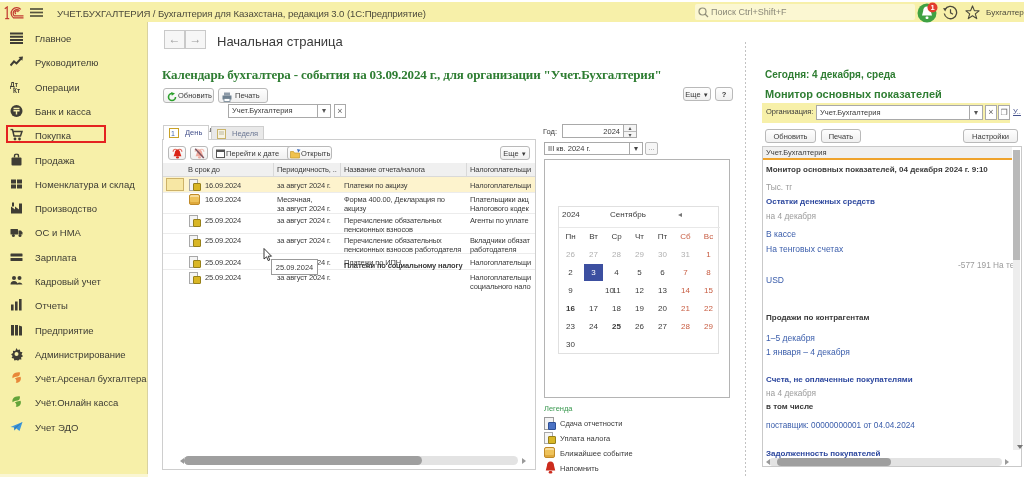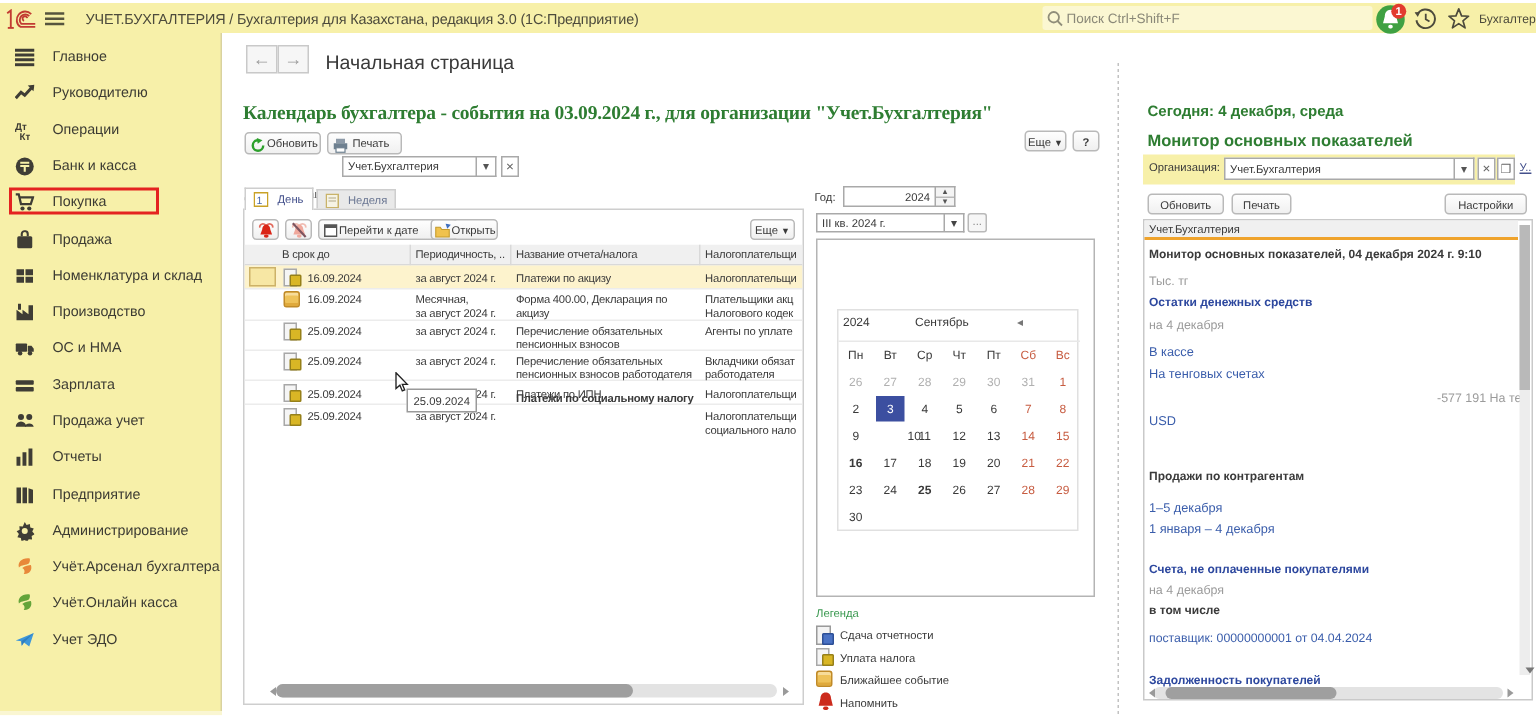--- a/index.html
+++ b/index.html
@@ -181,21 +181,21 @@
         </svg>
         <div class="tx">Зарплата</div>
       </div>
     <div class="sbitem" style="top:269px">
         <svg class="ic" viewBox="0 0 13 13">
           <circle cx="4" cy="3.5" r="2" fill="#3f3d35"></circle>
           <path d="M0.5 10 a3.5 3.5 0 0 1 7 0 Z" fill="#3f3d35"></path>
           <circle cx="9.5" cy="3.5" r="2" fill="#3f3d35"></circle>
           <path d="M6.5 10 a3.2 3.2 0 0 1 6 0 Z" fill="#3f3d35"></path>
         </svg>
-        <div class="tx">Продажа учет</div>
+        <div class="tx">Кадровый учет</div>
       </div>
     <div class="sbitem" style="top:293px">
         <svg class="ic" viewBox="0 0 13 13">
           <g fill="#3f3d35">
             <rect x="1" y="6" width="2.6" height="6"></rect>
             <rect x="5" y="3" width="2.6" height="9"></rect>
             <rect x="9" y="0.5" width="2.6" height="11.5"></rect>
           </g>
         </svg>
         <div class="tx">Отчеты</div>

